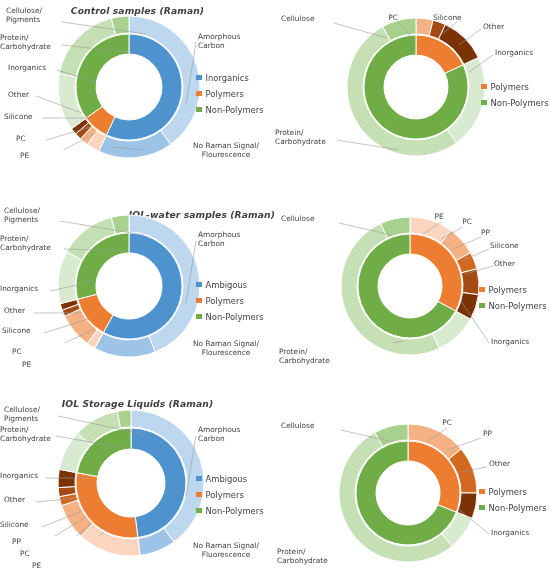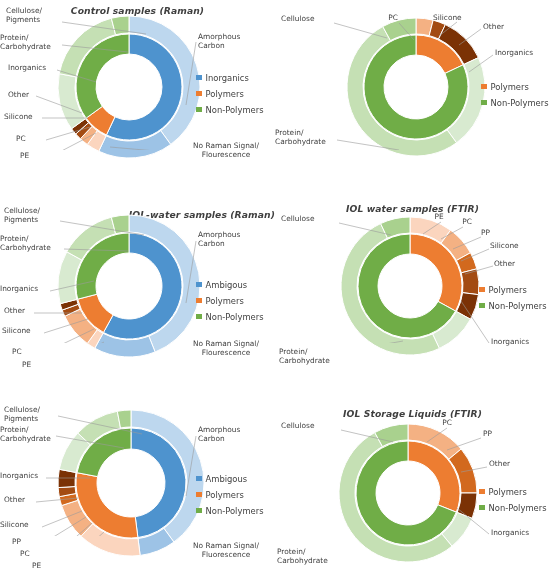--- a/index.html
+++ b/index.html
@@ -223,21 +223,20 @@
           <span class="legend-label">Polymers</span>
         </div>
         <div class="legend-row">
           <span class="swatch" style="background: rgb(112, 173, 71);"></span>
           <span class="legend-label">Non-Polymers</span>
         </div>
       </div>
   </div>
 
   <div class="panel">
-    <div class="title" style="top:10px;">IOL water samples (FTIR)</div>
     <div class="donut-wrap" id="d3" style="left:66px;top:24px;">
         <svg width="138" height="138" viewBox="0 0 138 138">
           <path d="M69 0 A69 69 0 0 1 109.55718240818064 13.177827388128627 L100.15261837150108 26.122099298127786 A53 53 0 0 0 69 16 Z" fill="#FBD5BE" stroke="#ffffff" stroke-width="1"></path>
           <path d="M109.55718240818064 13.177827388128627 A69 69 0 0 1 129.4651609230266 35.75899648698165 L115.44425404232477 43.467055272609095 A53 53 0 0 0 100.15261837150108 26.122099298127786 Z" fill="#F4B183" stroke="#ffffff" stroke-width="1"></path>
           <path d="M129.4651609230266 35.75899648698165 A69 69 0 0 1 135.83223811787553 51.840397785625015 L120.33490753981745 55.81943598026269 A53 53 0 0 0 115.44425404232477 43.467055272609095 Z" fill="#D2691E" stroke="#ffffff" stroke-width="1"></path>
           <path d="M135.83223811787553 51.840397785625015 A69 69 0 0 1 137.45591439069898 77.647993115937 L121.58207916966732 75.64266137890813 A53 53 0 0 0 120.33490753981745 55.81943598026269 Z" fill="#A34B12" stroke="#ffffff" stroke-width="1"></path>
           <path d="M137.45591439069898 77.647993115937 A69 69 0 0 1 129.4651609230266 102.24100351301837 L115.44425404232476 94.53294472739091 A53 53 0 0 0 121.58207916966732 75.64266137890813 Z" fill="#7B3205" stroke="#ffffff" stroke-width="1"></path>
           <path d="M129.4651609230266 102.24100351301837 A69 69 0 0 1 98.37877111799 131.43306662015536 L91.56630245294883 116.95583378069904 A53 53 0 0 0 115.44425404232476 94.53294472739091 Z" fill="#D8EAD0" stroke="#ffffff" stroke-width="1"></path>
           <path d="M98.37877111799 131.43306662015536 A69 69 0 0 1 39.621228882009966 6.566933379844663 L46.43369754705114 21.044166219300976 A53 53 0 0 0 91.56630245294883 116.95583378069904 Z" fill="#C5E0B4" stroke="#ffffff" stroke-width="1"></path>
           <path d="M39.621228882009966 6.566933379844663 A69 69 0 0 1 68.99999999999999 0 L68.99999999999999 16 A53 53 0 0 0 46.43369754705114 21.044166219300976 Z" fill="#A9D18E" stroke="#ffffff" stroke-width="1"></path>
@@ -273,20 +272,21 @@
           <span class="legend-label">Polymers</span>
         </div>
         <div class="legend-row">
           <span class="swatch" style="background: rgb(112, 173, 71);"></span>
           <span class="legend-label">Non-Polymers</span>
         </div>
       </div>
   </div>
 
   <div class="panel">
+    <div class="title" style="top:12px;">IOL Storage Liquids (Raman)</div>
     <div class="donut-wrap" id="d4" style="left:58px;top:24px;">
         <svg width="146" height="146" viewBox="0 0 146 146">
           <path d="M73 0 A73 73 0 0 1 115.90832341735054 132.05824058937117 L105.9159741283785 118.30495168499706 A56 56 0 0 0 73 17 Z" fill="#BDD7EE" stroke="#ffffff" stroke-width="1"></path>
           <path d="M115.90832341735054 132.05824058937117 A73 73 0 0 1 82.14932605019425 145.4243731959569 L80.01866107960106 128.55842327361074 A56 56 0 0 0 105.9159741283785 118.30495168499706 Z" fill="#9DC3E6" stroke="#ffffff" stroke-width="1"></path>
           <path d="M82.14932605019425 145.4243731959569 A73 73 0 0 1 23.02806126720575 126.21470980176306 L34.66536206799345 113.82224313559905 A56 56 0 0 0 80.01866107960106 128.55842327361074 Z" fill="#FBD5BE" stroke="#ffffff" stroke-width="1"></path>
           <path d="M23.02806126720575 126.21470980176306 A73 73 0 0 1 3.5728743104537983 95.5582405893712 L19.74083508747141 90.30495168499709 A56 56 0 0 0 34.66536206799345 113.82224313559905 Z" fill="#F4B183" stroke="#ffffff" stroke-width="1"></path>
           <path d="M3.5728743104537983 95.5582405893712 A73 73 0 0 1 1.2930306968057295 86.6788359647579 L17.991913959193433 83.49335361680058 A56 56 0 0 0 19.74083508747141 90.30495168499709 Z" fill="#D2691E" stroke="#ffffff" stroke-width="1"></path>
           <path d="M1.2930306968057295 86.6788359647579 A73 73 0 0 1 0.1440488247361742 77.58370792563993 L17.110503208016794 76.51626909364158 A56 56 0 0 0 17.991913959193433 83.49335361680058 Z" fill="#A34B12" stroke="#ffffff" stroke-width="1"></path>
           <path d="M0.1440488247361742 77.58370792563993 A73 73 0 0 1 1.2930306968057295 59.32116403524209 L17.99191395919344 62.50664638319941 A56 56 0 0 0 17.110503208016794 76.51626909364158 Z" fill="#7B3205" stroke="#ffffff" stroke-width="1"></path>
           <path d="M1.2930306968057295 59.32116403524209 A73 73 0 0 1 19.785290198236943 23.02806126720575 L32.17775686440094 34.66536206799345 A56 56 0 0 0 17.99191395919344 62.50664638319941 Z" fill="#D8EAD0" stroke="#ffffff" stroke-width="1"></path>
@@ -336,21 +336,20 @@
           <span class="legend-label">Polymers</span>
         </div>
         <div class="legend-row">
           <span class="swatch" style="background: rgb(112, 173, 71);"></span>
           <span class="legend-label">Non-Polymers</span>
         </div>
       </div>
   </div>
 
   <div class="panel">
-    <div class="title" style="top:22px;">IOL Storage Liquids (FTIR)</div>
     <div class="donut-wrap" id="d5" style="left:64px;top:38px;">
         <svg width="138" height="138" viewBox="0 0 138 138">
           <path d="M69 0 A69 69 0 0 1 122.16541375152946 25.017744707340412 L109.83720186711685 35.21652854331945 A53 53 0 0 0 69 16 Z" fill="#F4B183" stroke="#ffffff" stroke-width="1"></path>
           <path d="M122.16541375152946 25.017744707340412 A69 69 0 0 1 138 69 L122 69 A53 53 0 0 0 109.83720186711685 35.21652854331945 Z" fill="#D2691E" stroke="#ffffff" stroke-width="1"></path>
           <path d="M138 69 A69 69 0 0 1 133.15457752628936 94.40059413524277 L118.27815375207733 88.51060129228793 A53 53 0 0 0 122 69 Z" fill="#7B3205" stroke="#ffffff" stroke-width="1"></path>
           <path d="M133.15457752628936 94.40059413524277 A69 69 0 0 1 112.98225529265959 122.16541375152946 L102.78347145668056 109.83720186711683 A53 53 0 0 0 118.27815375207733 88.51060129228793 Z" fill="#D8EAD0" stroke="#ffffff" stroke-width="1"></path>
           <path d="M112.98225529265959 122.16541375152946 A69 69 0 1 1 35.758996486981594 8.53483907697344 L43.467055272609045 22.555745957675256 A53 53 0 1 0 102.78347145668056 109.83720186711683 Z" fill="#C5E0B4" stroke="#ffffff" stroke-width="1"></path>
           <path d="M35.758996486981594 8.53483907697344 A69 69 0 0 1 68.99999999999999 0 L68.99999999999999 16 A53 53 0 0 0 43.467055272609045 22.555745957675256 Z" fill="#A9D18E" stroke="#ffffff" stroke-width="1"></path>
           <path d="M69 17 A52 52 0 0 1 117.34837726618908 88.14247673960325 L98.75284754842404 80.7799856859097 A32 32 0 0 0 69 37 Z" fill="#ED7D31" stroke="#ffffff" stroke-width="1"></path>
           <path d="M117.34837726618908 88.14247673960325 A52 52 0 1 1 68.99999999999999 17 L69 37 A32 32 0 1 0 98.75284754842404 80.7799856859097 Z" fill="#70AD47" stroke="#ffffff" stroke-width="1"></path>

